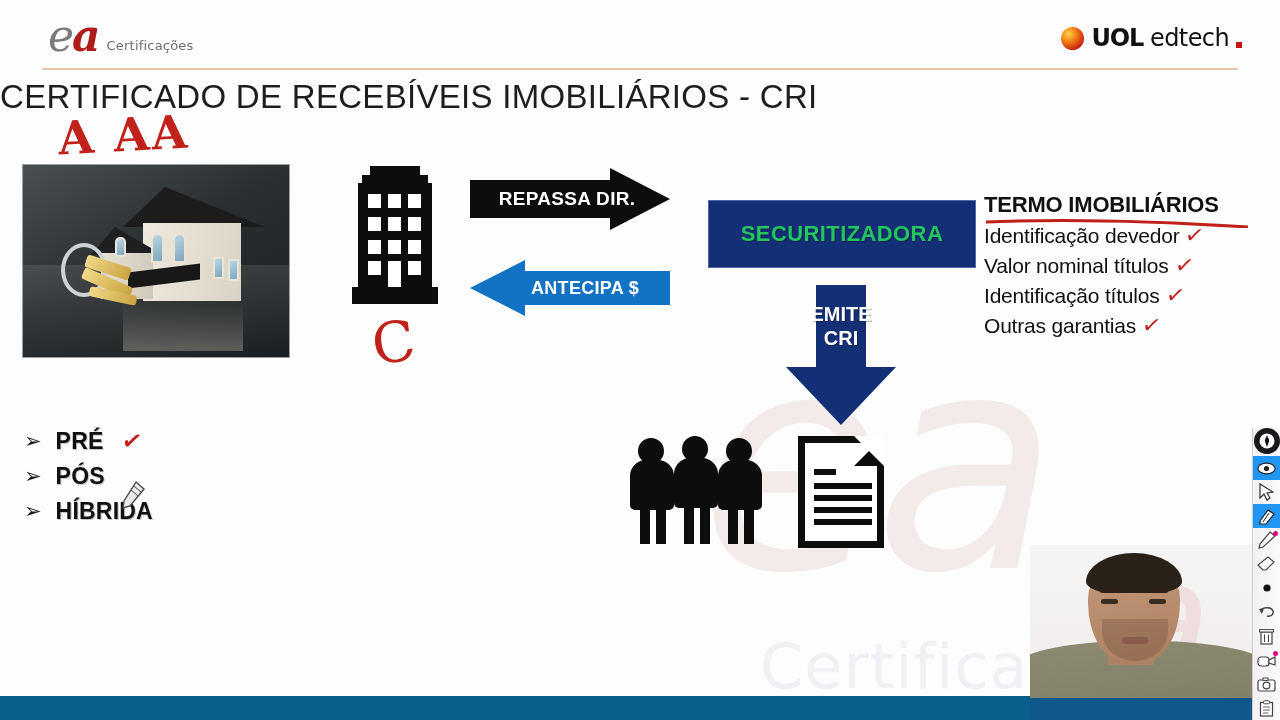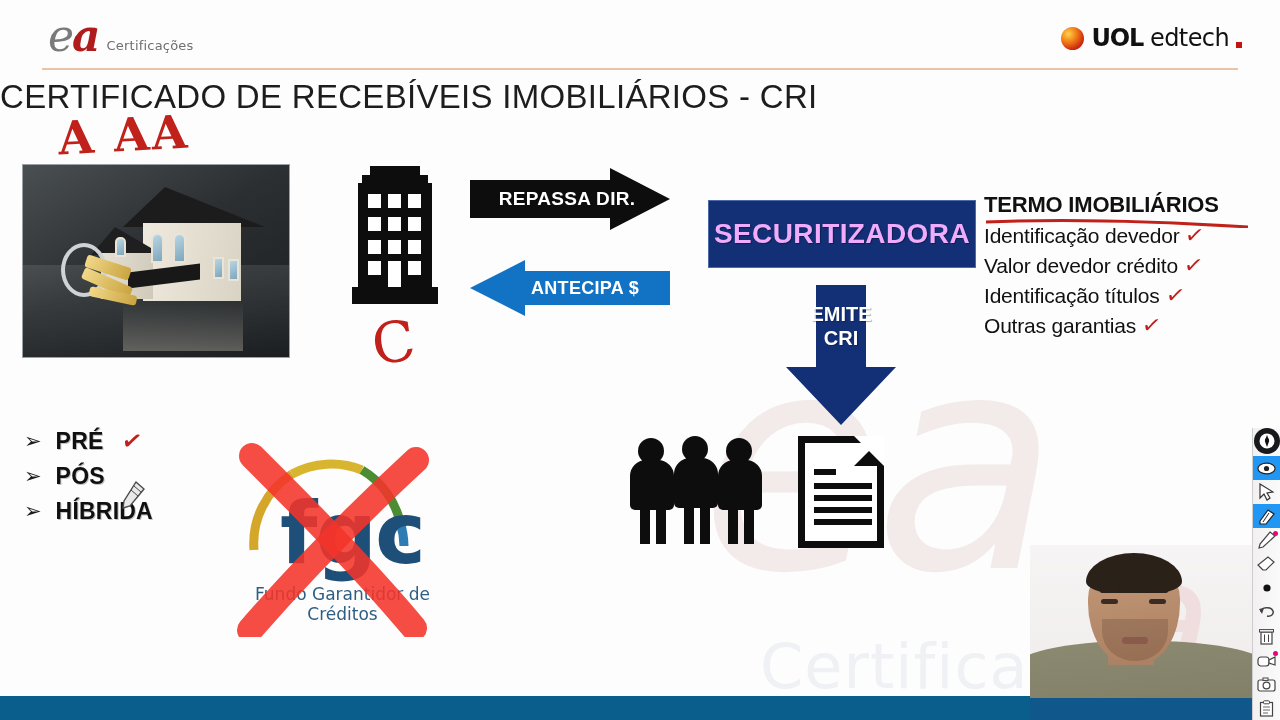--- a/index.html
+++ b/index.html
@@ -228,21 +228,21 @@
   
   .sec-box {
     position: absolute; left: 708px; top: 200px;
     width: 268px; height: 68px;
     background: #133077;
     border: 1px solid #4d6aa8;
     display: flex; align-items: center; justify-content: center;
     z-index: 4;
   }
   .sec-box span {
-    color: #f0abfc; font-weight: 700; font-size: 28px;
+    color: #22c55e; font-weight: 700; font-size: 22px;
     letter-spacing: 0.4px;
     text-shadow: 1px 1px 1px rgba(0,0,0,.35);
   }
   .emite-arrow {
     position: absolute; left: 786px; top: 285px;
     width: 110px; height: 140px; z-index: 4;
   }
   .emite-text {
     position: absolute; left: 786px; top: 302px; width: 110px;
     text-align: center; z-index: 5;
@@ -527,21 +527,21 @@
       <span>TERMO IMOBILIÁRIOS</span>
       <svg class="termo-underline" viewBox="0 0 266 10" preserveAspectRatio="none">
         <path d="M2,4 C70,1 170,3 264,9" stroke="#c0211b" stroke-width="3" fill="none"></path>
       </svg>
     </div>
     <div class="termo-item">
       <span>Identificação devedor</span>
       <span class="tick">✓</span>
     </div>
     <div class="termo-item">
-      <span>Valor devedor crédito</span>
+      <span>Valor nominal títulos</span>
       <span class="tick">✓</span>
     </div>
     <div class="termo-item">
       <span>Identificação títulos</span>
       <span class="tick">✓</span>
     </div>
     <div class="termo-item">
       <span>Outras garantias</span>
       <span class="tick">✓</span>
     </div>
@@ -564,34 +564,20 @@
       <span class="bl-tick"></span>
     </div>
   </div>
 
   <svg class="pencil-cursor" width="26" height="30" viewBox="0 0 26 30">
     <polygon points="16,2 24,9 10,26 3,28 4,21" fill="#e9e9e9" stroke="#4a4a4a" stroke-width="1.4"></polygon>
     <line x1="14" y1="6" x2="21" y2="12" stroke="#4a4a4a" stroke-width="1"></line>
     <line x1="11" y1="10" x2="18" y2="16" stroke="#4a4a4a" stroke-width="1"></line>
   </svg>
 
-  <div class="fgc">
-    <svg width="200" height="195" viewBox="0 0 200 195" style="position:absolute;left:0;top:0">
-      <path d="M22,108 A82,82 0 0 1 60,32" stroke="#d4a62a" stroke-width="9" fill="none"></path>
-      <path d="M60,32 A82,82 0 0 1 130,28" stroke="#d8b52e" stroke-width="9" fill="none"></path>
-      <path d="M130,28 A82,82 0 0 1 168,80" stroke="#4c8d34" stroke-width="9" fill="none"></path>
-      <path d="M168,80 A82,82 0 0 1 172,104" stroke="#2f7bb5" stroke-width="9" fill="none"></path>
-    </svg>
-    <div class="fgc-word">fgc</div>
-    <div class="fgc-sub">Fundo Garantidor de Créditos</div>
-    <svg width="200" height="195" viewBox="0 0 200 195" style="position:absolute;left:0;top:0">
-      <path d="M20,14 C70,64 130,124 182,186" stroke="#f4342a" stroke-width="26" stroke-linecap="round" fill="none" opacity="0.88"></path>
-      <path d="M184,18 C132,66 72,126 18,188" stroke="#f4342a" stroke-width="26" stroke-linecap="round" fill="none" opacity="0.88"></path>
-    </svg>
-  </div>
 
   <div class="people">
     <div class="ppl-head" style="left:8px;top:2px"></div>
     <div class="ppl-body" style="left:0px;top:24px"></div>
     <div class="ppl-leg" style="left:10px;top:70px"></div>
     <div class="ppl-leg" style="left:26px;top:70px"></div>
 
     <div class="ppl-head" style="left:52px;top:0px"></div>
     <div class="ppl-body" style="left:44px;top:22px"></div>
     <div class="ppl-leg" style="left:54px;top:70px"></div>

